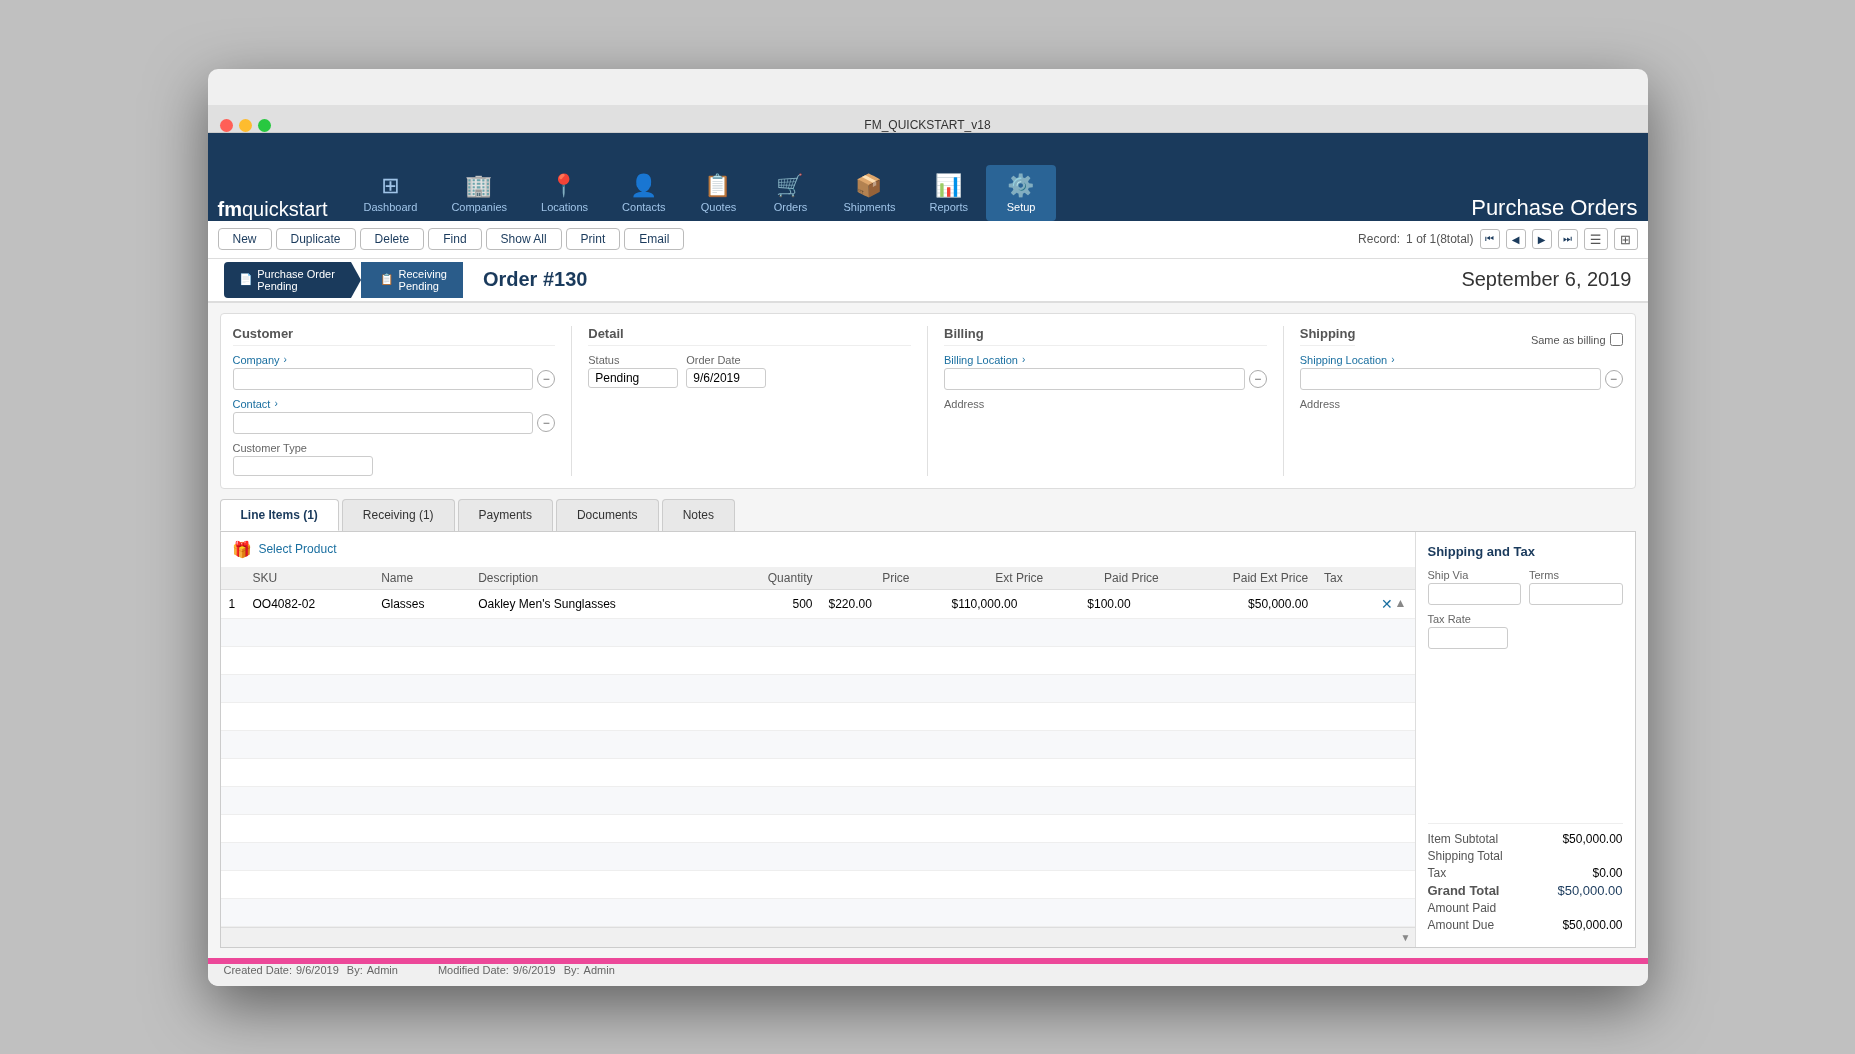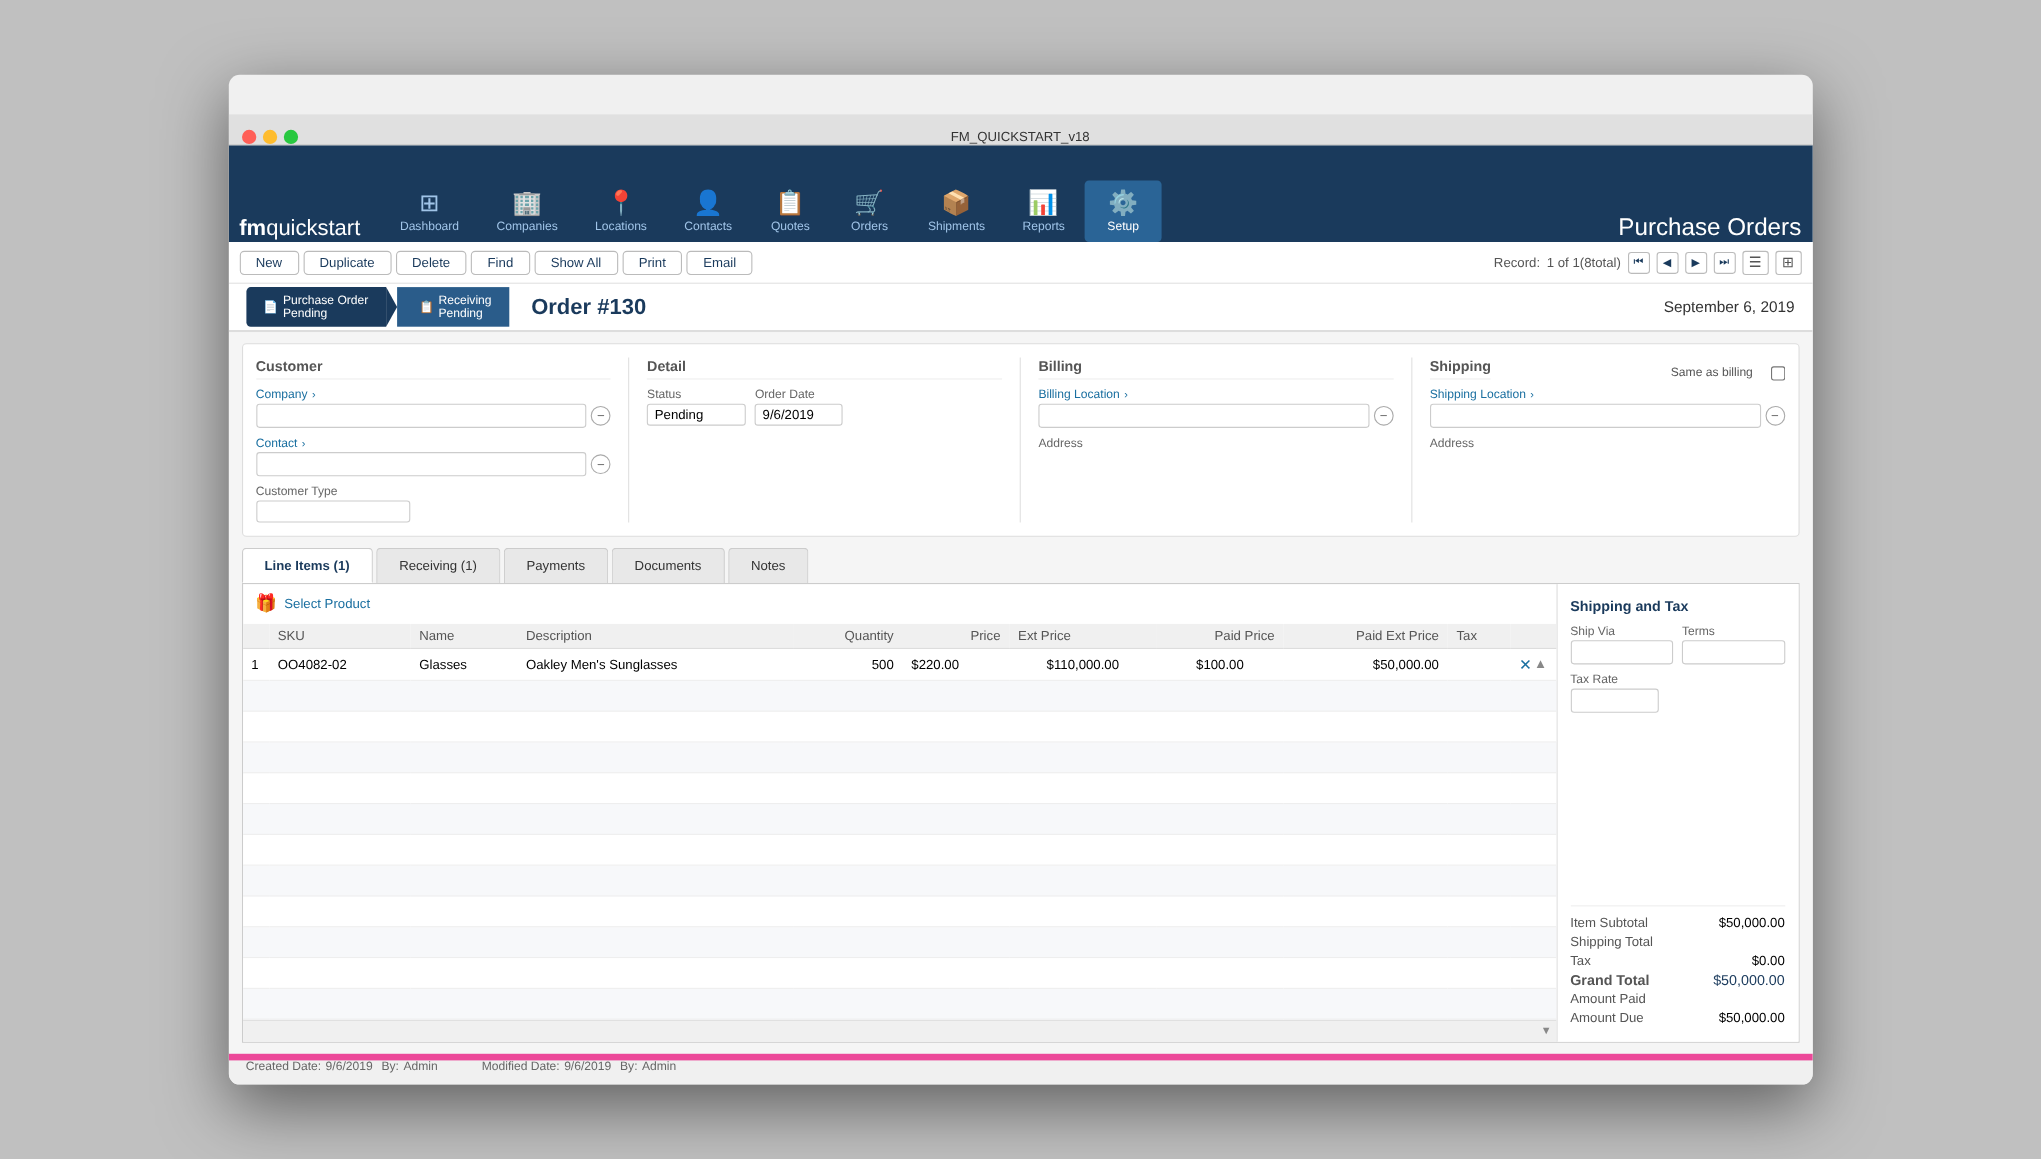--- a/index.html
+++ b/index.html
@@ -193,21 +193,21 @@
       border-left-color: #2a5c8a;
     }
     .order-title {
       font-size: 20px;
       font-weight: 600;
       color: #1a3a5c;
       margin-left: 20px;
     }
     .order-date {
       margin-left: auto;
-      font-size: 14px;
+      font-size: 20px;
       color: #333;
     }
     
     .main-content {
       flex: 1;
       display: flex;
       flex-direction: column;
       background: #f5f5f5;
       padding: 10px 12px;
     }
@@ -444,21 +444,21 @@
       align-items: flex-start;
       padding: 0 16px;
       font-size: 11px;
       color: #666;
     }
     .footer-bar .sep { margin: 0 20px; }
     
     .checkbox-inline {
       display: flex;
       align-items: center;
-      gap: 16px;
+      gap: 4px;
       font-size: 11px;
       color: #555;
     }
     input[type="checkbox"] {
       width: 13px; height: 13px;
     }
     .chevron-right {
       font-size: 10px;
       color: #1a6fa0;
     }
@@ -671,21 +671,21 @@
           <div style="flex:1; overflow-y:auto; position:relative;">
             <table class="line-items-table">
               <thead>
                 <tr>
                   <th style="width:24px;"></th>
                   <th>SKU</th>
                   <th>Name</th>
                   <th>Description</th>
                   <th style="text-align:right;">Quantity</th>
                   <th style="text-align:right;">Price</th>
-                  <th style="">Ext Price</th>
+                  <th style="text-align:right;">Ext Price</th>
                   <th style="text-align:right;">Paid Price</th>
                   <th style="text-align:right;">Paid Ext Price</th>
                   <th>Tax</th>
                   <th style="width:40px;"></th>
                 </tr>
               </thead>
               <tbody>
                 <tr>
                   <td>1</td>
                   <td>OO4082-02</td>

